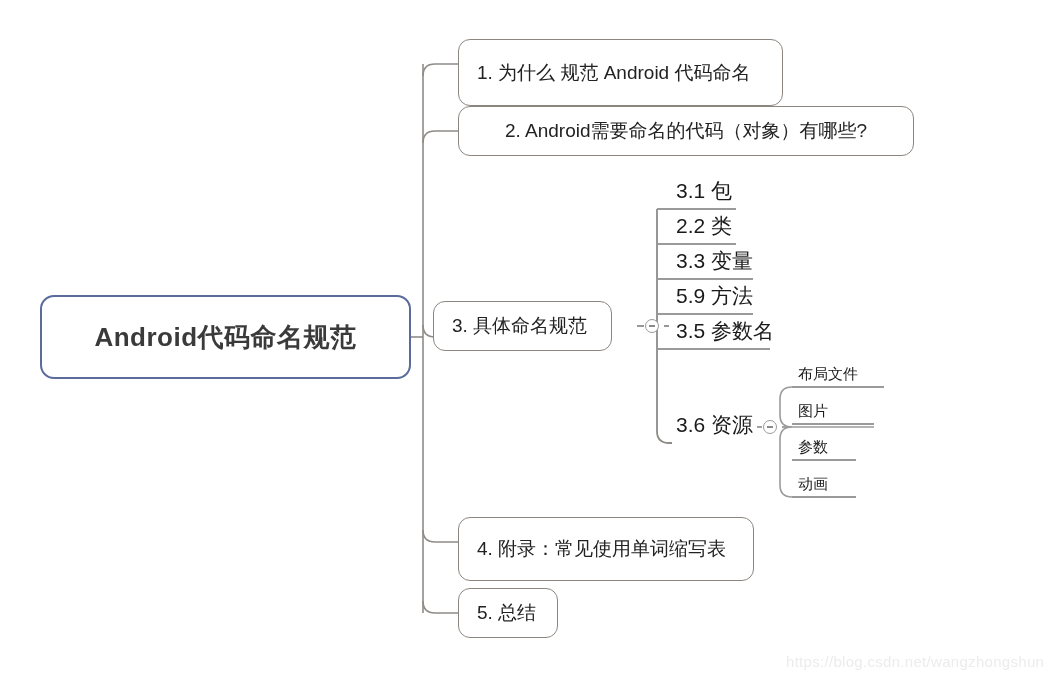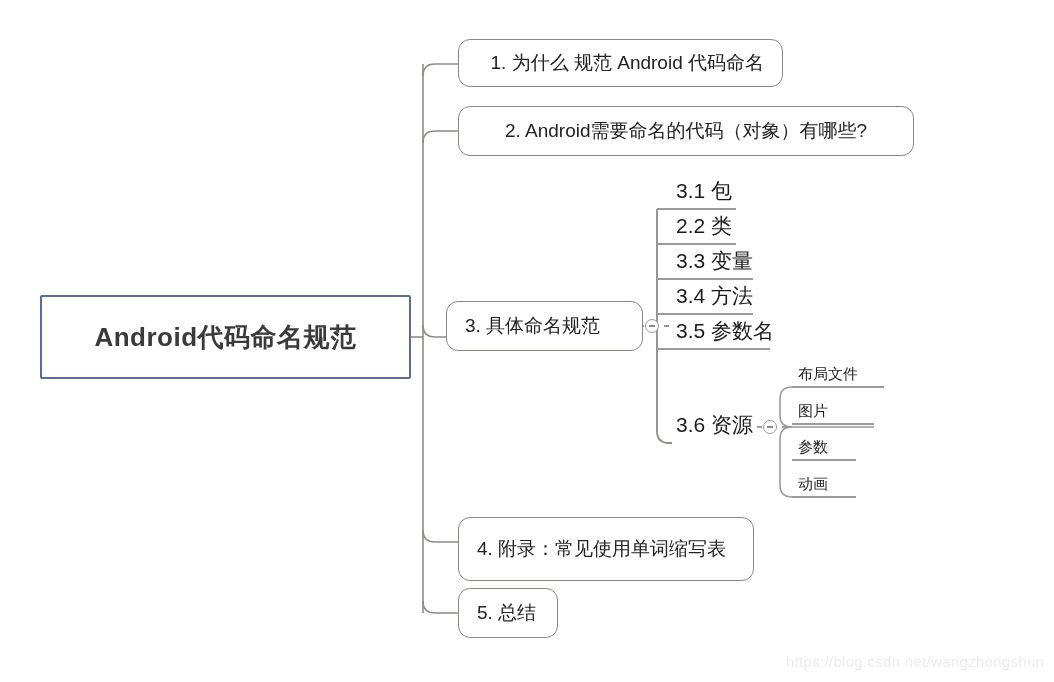--- a/index.html
+++ b/index.html
@@ -32,21 +32,21 @@
     position: absolute;
     box-sizing: border-box;
     display: flex;
     align-items: center;
     background: #ffffff;
     white-space: nowrap;
   }
 
   .node-root {
     border: 2px solid #5a6b9c;
-    border-radius: 2px;
+    border-radius: 14px;
     justify-content: center;
     color: #3a3a3a;
     font-size: 26px;
     font-weight: bold;
     letter-spacing: 0.5px;
   }
 
   .node-l1 {
     border: 1.6px solid #8c867f;
     border-radius: 12px;
@@ -143,29 +143,29 @@
       <path d="M780,427 Q780,427 780,427"></path>
       <path d="M780,439 Q780,427 792,427"></path>
       <path d="M780,439 V485 Q780,497 792,497 H856"></path>
     </g>
   </svg>
 
   <div class="node node-root" style="left:40px; top:295px; width:371px; height:84px;">
     <span>Android代码命名规范</span>
   </div>
 
-  <div class="node node-l1" style="left:458px; top:39px; width:325px; height:48px;justify-content:flex-end;">
+  <div class="node node-l1" style="left:458px; top:39px; width:325px; height:67px;">
     <span>1. 为什么 规范 Android 代码命名</span>
   </div>
 
   <div class="node node-l1" style="left:458px; top:106px; width:456px; height:50px;justify-content:center;">
     <span>2. Android需要命名的代码（对象）有哪些?</span>
   </div>
 
-  <div class="node node-l1" style="left:446px; top:301px; width:197px; height:50px;">
+  <div class="node node-l1" style="left:433px; top:301px; width:179px; height:50px;">
     <span>3. 具体命名规范</span>
   </div>
 
   <div class="node node-l1" style="left:458px; top:517px; width:296px; height:64px;">
     <span>4. 附录：常见使用单词缩写表</span>
   </div>
 
   <div class="node node-l1" style="left:458px; top:588px; width:100px; height:50px;">
     <span>5. 总结</span>
   </div>
@@ -181,21 +181,21 @@
     <span>2.2 类</span>
   </div>
   <div class="underline" style="left:657px; top:243px; width:79px;"></div>
 
   <div class="node node-line" style="left:676px; top:252px; height:26px;">
     <span>3.3 变量</span>
   </div>
   <div class="underline" style="left:657px; top:278px; width:96px;"></div>
 
   <div class="node node-line" style="left:676px; top:287px; height:26px;">
-    <span>3.4 方法</span>
+    <span>5.9 方法</span>
   </div>
   <div class="underline" style="left:657px; top:313px; width:96px;"></div>
 
   <div class="node node-line" style="left:676px; top:322px; height:26px;">
     <span>3.5 参数名</span>
   </div>
   <div class="underline" style="left:657px; top:348px; width:113px;"></div>
 
   <div class="node node-line" style="left:676px; top:416px; height:26px;">
     <span>3.6 资源</span>

